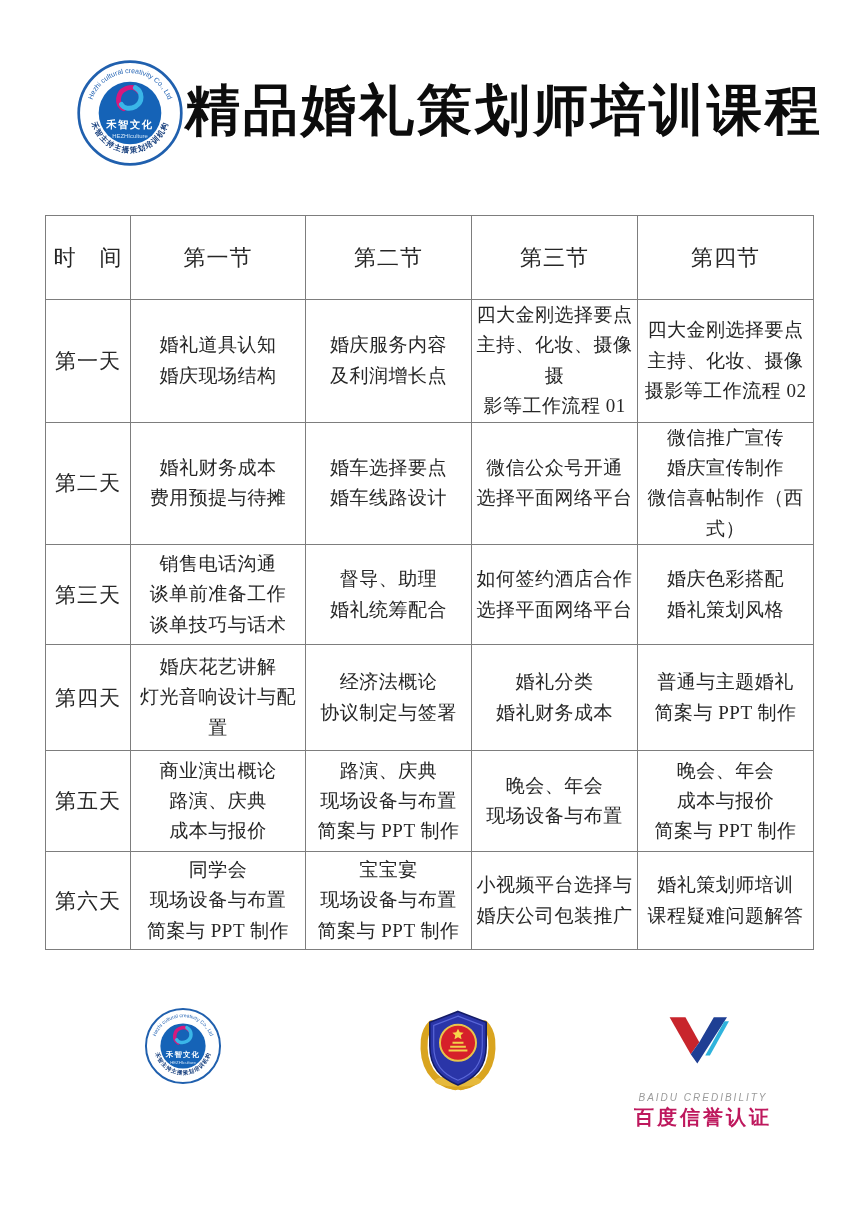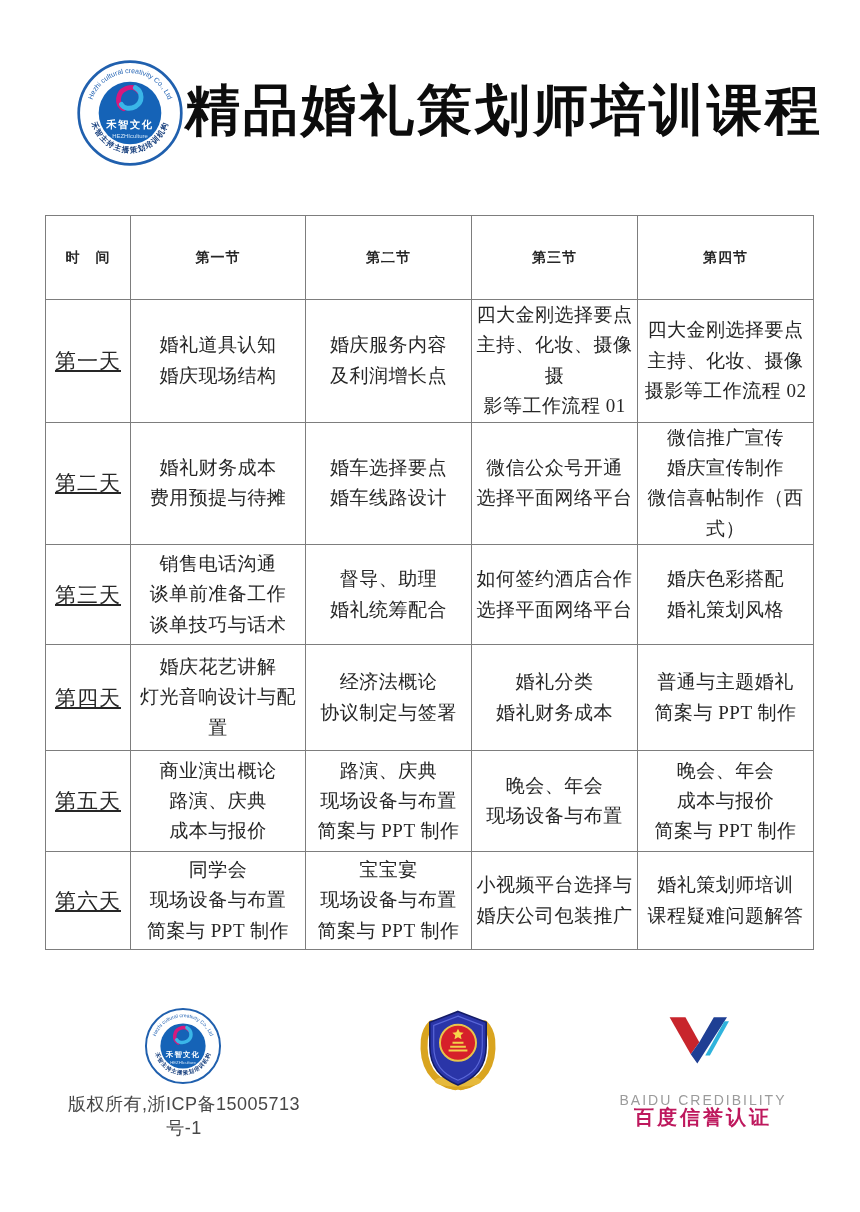--- a/index.html
+++ b/index.html
@@ -11,36 +11,36 @@
   .hezhi-logo.hdr{left:76px;top:59px;width:108px;height:108px;}
   .page-title{position:absolute;left:185px;top:82px;width:630px;text-align:center;
               font-size:55px;font-weight:bold;color:#0c0c0c;letter-spacing:3px;line-height:1.05;
               font-family:"Liberation Serif","DejaVu Serif",serif;white-space:nowrap;}
 
   
   table.course{position:absolute;left:45px;top:215px;width:768px;border-collapse:collapse;
                table-layout:fixed;}
   table.course th,table.course td{border:1px solid #7d7d7d;text-align:center;vertical-align:middle;
                color:#262626;padding:0 4px;}
-  table.course th{font-size:14px;font-weight:bold;letter-spacing:1px;}
-  td.day{font-size:21px;letter-spacing:1px;text-decoration:underline;}
+  table.course th{font-size:22px;font-weight:normal;letter-spacing:1px;}
+  td.day{font-size:21px;letter-spacing:1px;}
   td.cell{font-size:19px;line-height:1.6;white-space:pre-line;letter-spacing:0.5px;}
   tr.hrow{height:84px;}
   tr.r0{height:103px;} tr.r1{height:97px;} tr.r2{height:100px;}
   tr.r3{height:106px;} tr.r4{height:101px;} tr.r5{height:98px;}
 
   
   .footer-text{font-family:"Liberation Sans","DejaVu Sans",sans-serif;position:absolute;text-align:center;}
   .hezhi-logo.ftr{left:144px;top:1007px;width:78px;height:78px;}
   .copyright{left:58px;top:1092px;width:252px;font-size:18px;color:#474747;letter-spacing:0.5px;}
   .police-badge{position:absolute;left:408px;top:1002px;width:100px;height:94px;}
   .police-no{left:328px;top:1094px;width:260px;font-size:20px;font-weight:bold;color:#111111;}
   .baidu-v{position:absolute;left:663px;top:1013px;width:66px;height:56px;}
   .baidu-name{left:613px;top:1069px;width:180px;font-size:23px;color:#4f4f4f;letter-spacing:6px;}
-  .baidu-sub{left:613px;top:1092px;width:180px;font-size:14px;color:#9b9b9b;letter-spacing:2px;}
+  .baidu-sub{left:613px;top:1092px;width:180px;font-size:10px;color:#9b9b9b;letter-spacing:2px;font-style:italic;}
   .baidu-cert{left:613px;top:1104px;width:180px;font-size:20px;font-weight:bold;color:#be185d;letter-spacing:3px;}
 
   svg text{font-family:"Liberation Sans","DejaVu Sans",sans-serif;}
 </style>
 </head>
 <body>
 
 <div id="page">
 
   <svg class="hezhi-logo hdr" viewBox="0 0 200 200">
@@ -172,21 +172,20 @@
     </text>
     <text font-size="14" font-weight="bold" fill="#173f7d" text-anchor="middle" letter-spacing="2">
       <textPath href="#arcB2" startOffset="50%">禾智主持主播策划培训机构</textPath>
     </text>
     <path d="M88,92 C74,84 76,62 92,55 C102,50 112,53 116,60" stroke="#d6197d" stroke-width="9" fill="none" stroke-linecap="round"></path>
     <path d="M110,53 C124,61 124,80 110,88 C99,94 88,91 84,84" stroke="#3ab6e8" stroke-width="9" fill="none" stroke-linecap="round"></path>
     <text x="100" y="128" font-size="19" font-weight="bold" fill="#ffffff" text-anchor="middle" letter-spacing="3">禾智文化</text>
     <text x="100" y="146" font-size="11" fill="#cfe4f7" text-anchor="middle">HEZHIculture</text>
   </svg>
 
-  <div class="footer-text copyright">版权所有,浙ICP备15005713号-1</div>
 
   <svg class="police-badge" viewBox="0 0 120 120">
 
     <path d="M56,108 C28,103 14,80 17,48 C18,40 21,33 26,28" stroke="#d9a41f" stroke-width="9" fill="none" stroke-linecap="round"></path>
     <path d="M64,108 C92,103 106,80 103,48 C102,40 99,33 94,28" stroke="#d9a41f" stroke-width="9" fill="none" stroke-linecap="round"></path>
     <ellipse cx="60" cy="105" rx="17" ry="7" fill="#d9a41f"></ellipse>
     <ellipse cx="60" cy="101" rx="30" ry="7" fill="#e6b93c"></ellipse>
 
     <path d="M60,12 L96,26 L96,56 C96,84 82,97 60,106 C38,97 24,84 24,56 L24,26 Z" fill="#2a35a8" stroke="#141c66" stroke-width="2"></path>
     <path d="M60,18 L91,30 L91,56 C91,80 79,92 60,100 C41,92 29,80 29,56 L29,30 Z" fill="none" stroke="#5a67d8" stroke-width="1.5"></path>

